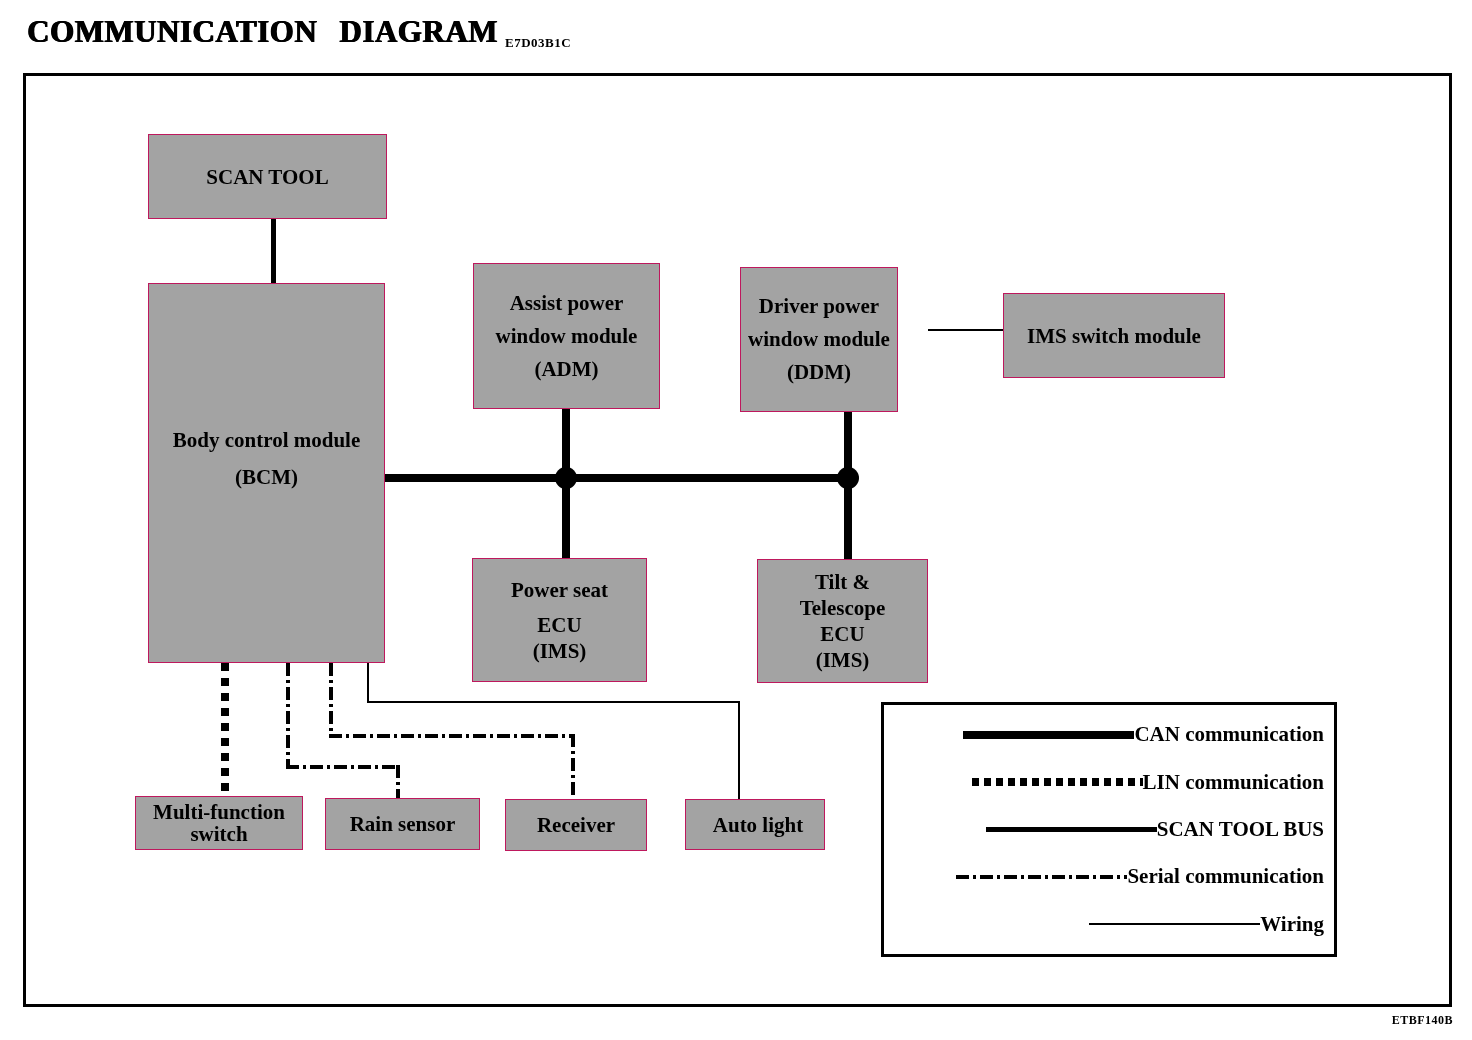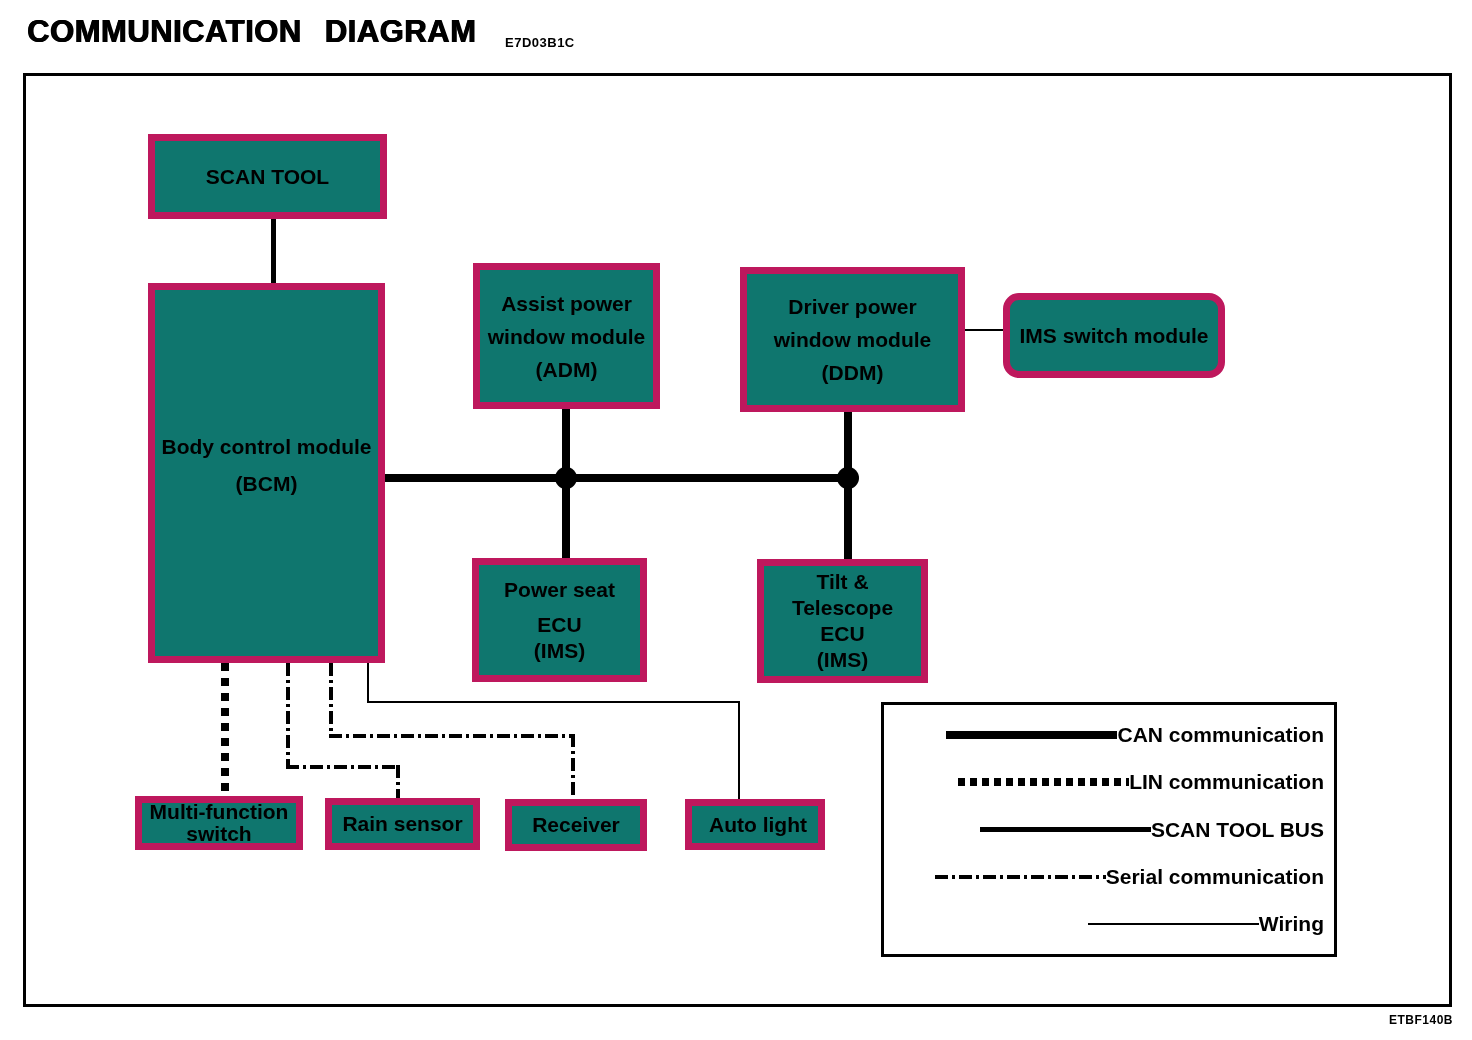--- a/index.html
+++ b/index.html
@@ -1,20 +1,20 @@
 <!DOCTYPE html>
 <html><head>
 <meta charset="utf-8">
 <style>
   html,body{margin:0;padding:0;background:#ffffff;}
   .page{
     position:relative;
     width:1472px;height:1040px;
     background:#ffffff;
-    font-family:Liberation Sans, sans-serif;
+    font-family:Liberation Serif, serif;
     color:#000;
     overflow:hidden;
   }
   .title{
     position:absolute;left:27px;top:14px;
     font-size:31px;font-weight:700;
     letter-spacing:0.5px;word-spacing:14px;
     text-shadow:0.8px 0 0 #000, -0.3px 0 0 #000;
     white-space:nowrap;
   }
@@ -25,22 +25,22 @@
   .footer-code{
     position:absolute;right:19px;top:1013px;
     font-size:12px;font-weight:700;letter-spacing:0.5px;
   }
   .frame{
     position:absolute;left:23px;top:73px;
     width:1429px;height:934px;
     border:3px solid #000;box-sizing:border-box;background:#fff;
   }
   .box{
-    position:absolute;border:7px solid #be185d;box-sizing:border-box;
-    background:#0f766e;display:flex;flex-direction:column;
+    position:absolute;border:1px solid #be185d;box-sizing:border-box;
+    background:#a3a3a3;display:flex;flex-direction:column;
     align-items:center;justify-content:center;text-align:center;
     font-size:21px;font-weight:700;line-height:26px;z-index:3;
   }
   .box span{display:block;}
   .line{position:absolute;background:#000;z-index:1;}
   .junction{
     position:absolute;width:22px;height:22px;background:#000;
     border-radius:50%;z-index:2;
   }
   
@@ -69,22 +69,22 @@
   }
   .sample-can{height:8px;background:#000;}
   .sample-lin{height:8px;background:repeating-linear-gradient(to right,#000 0 7px,transparent 7px 12px);}
   .sample-scan{height:5px;background:#000;}
   .sample-serial{height:4px;background:repeating-linear-gradient(to right,#000 0 13px,transparent 13px 17px,#000 17px 20px,transparent 20px 24px);}
   .sample-wiring{height:2px;background:#000;}
   
   #scan-tool{left:148px;top:134px;width:239px;height:85px;}
   #bcm{left:148px;top:283px;width:237px;height:380px;justify-content:flex-start;padding-top:138px;line-height:37px;}
   #adm{left:473px;top:263px;width:187px;height:146px;line-height:33px;}
-  #ddm{left:740px;top:267px;width:225px;height:145px;line-height:33px;}
-  #ims-switch{left:1003px;top:293px;width:222px;height:85px;border-radius:16px;}
+  #ddm{left:740px;top:267px;width:158px;height:145px;line-height:33px;}
+  #ims-switch{left:1003px;top:293px;width:222px;height:85px;}
   #power-seat{left:472px;top:558px;width:175px;height:124px;}
   #power-seat .gap{margin-bottom:9px;}
   #tilt{left:757px;top:559px;width:171px;height:124px;text-align:right;}
   #multi{left:135px;top:796px;width:168px;height:54px;line-height:22px;}
   #rain{left:325px;top:798px;width:155px;height:52px;justify-content:center;}
   #receiver{left:505px;top:799px;width:142px;height:52px;}
   #auto{left:685px;top:799px;width:140px;height:51px;padding-left:6px;}
 </style>
 </head>
 <body>

